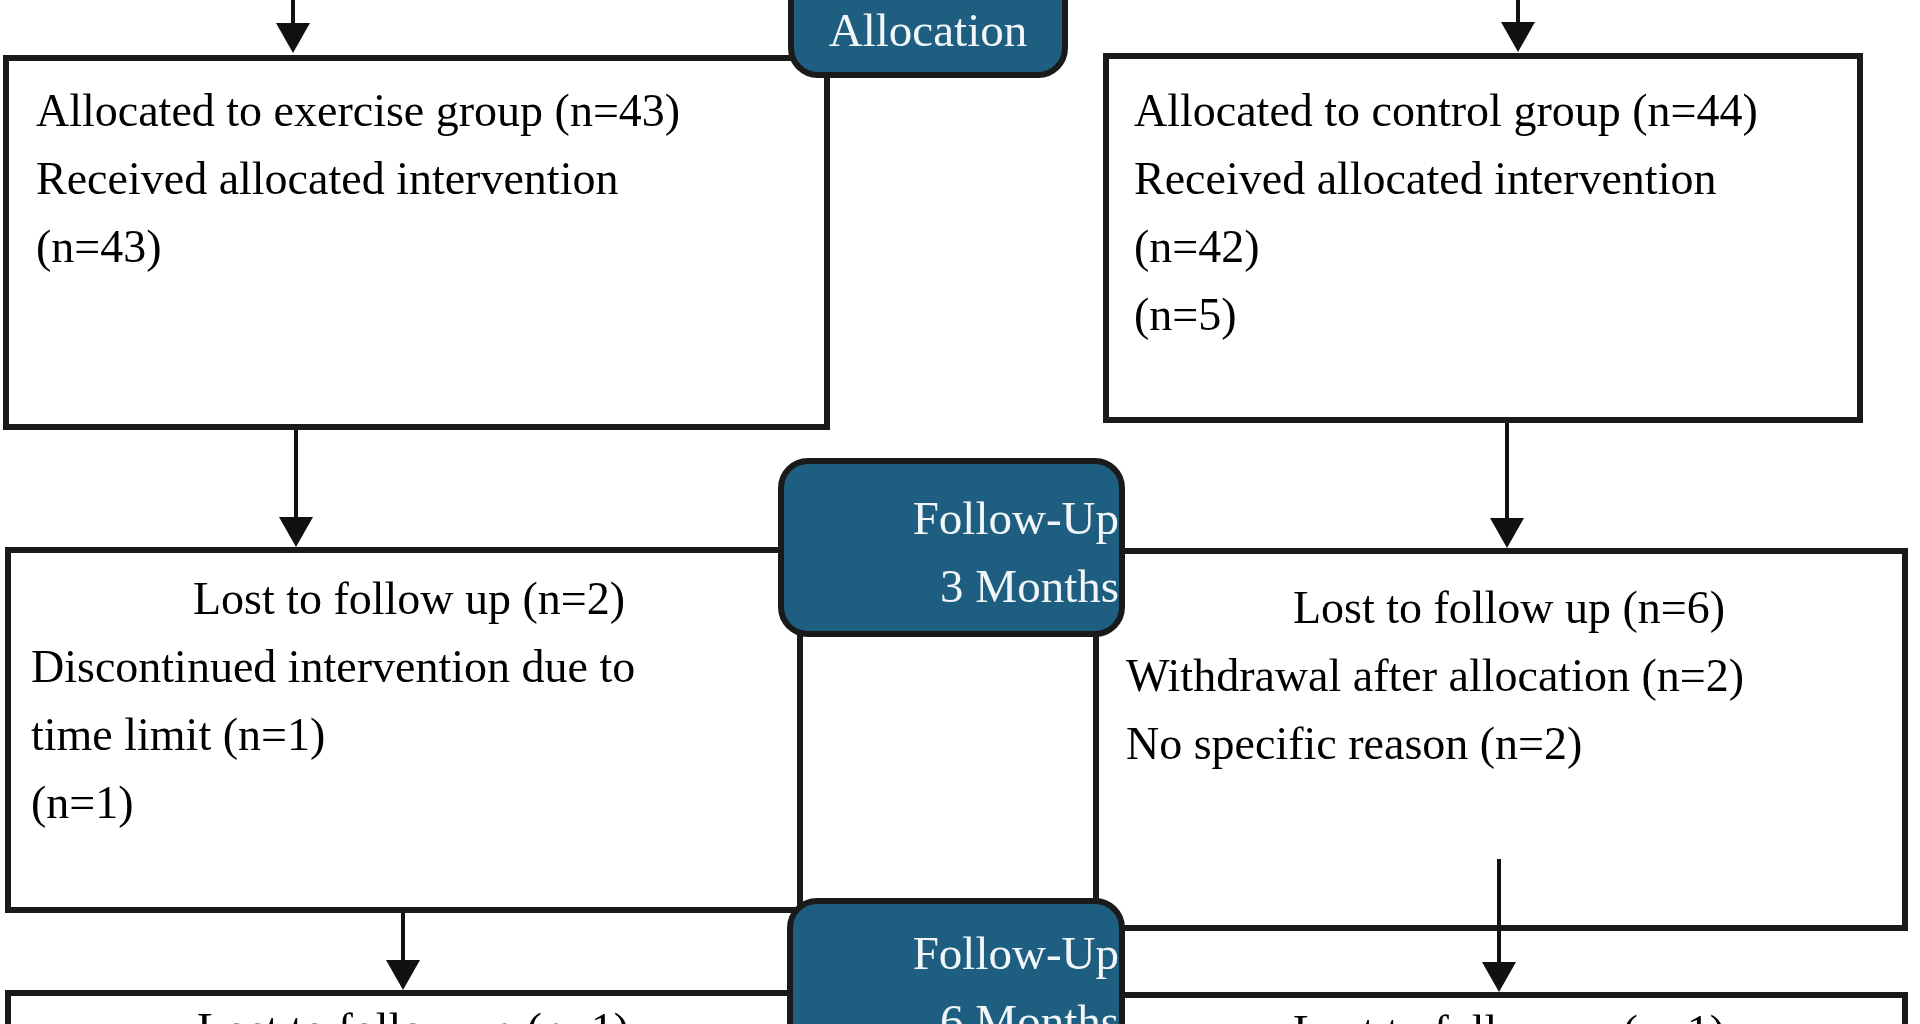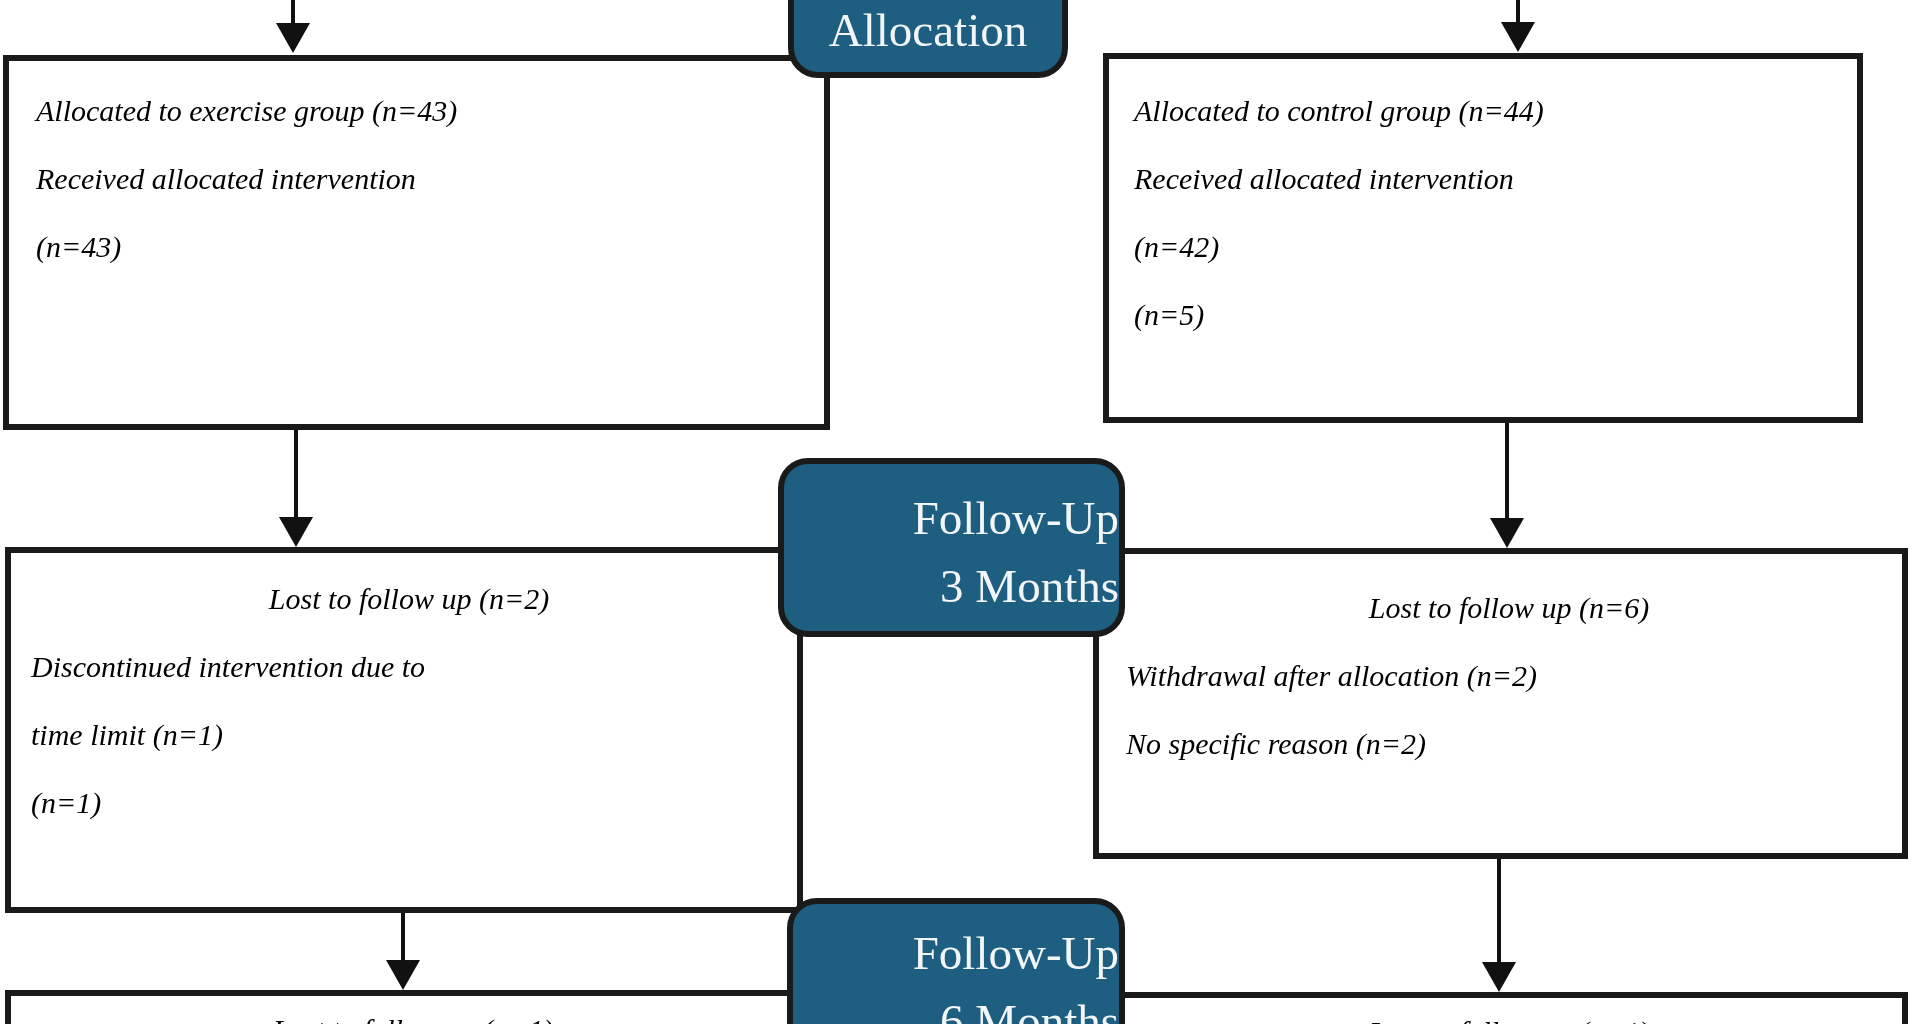--- a/index.html
+++ b/index.html
@@ -17,23 +17,22 @@
     overflow:hidden;
     background:var(--box-fill);
     font-family:"Liberation Serif","DejaVu Serif",serif;
     color:var(--text);
   }
   .wbox {
     position:absolute;
     background:var(--box-fill);
     border:6px solid var(--box-border);
     z-index:1;
-    font-size:30px;
+    font-size:46px;
     line-height:68px;
-    font-style:italic;
   }
   .wbox .ln { white-space:nowrap; }
   .wbox .ctr { text-align:center; padding-left:0 !important; }
   .hdr {
     position:absolute;
     background:var(--header-fill);
     border:6px solid var(--box-border);
     border-radius:30px;
     z-index:2;
     color:var(--header-text);
@@ -52,21 +51,21 @@
     transform:translateX(-50%);
     width:0; height:0;
     border-left:17px solid transparent;
     border-right:17px solid transparent;
     border-top:30px solid #111111;
   }
   
   #box-l1 { left:3px;    top:55px;  width:827px; height:375px; padding:16px 10px 0 27px; }
   #box-r1 { left:1103px; top:53px;  width:760px; height:370px; padding:18px 10px 4px 25px; }
   #box-l2 { left:5px;    top:547px; width:798px; height:366px; padding:12px 10px 0 20px; }
-  #box-r2 { left:1093px; top:548px; width:815px; height:311px; padding:20px 10px 0 27px; }
+  #box-r2 { left:1093px; top:548px; width:815px; height:383px; padding:20px 10px 0 27px; }
   #box-l3 { left:5px;    top:990px; width:798px; height:120px; padding:0 10px 0 28px; }
   #box-r3 { left:1093px; top:992px; width:815px; height:120px; padding:0 10px 0 27px; }
   #hdr-allocation { left:788px; top:-34px; width:280px; height:112px; padding-top:24px; text-align:center; }
   #hdr-f3 { left:778px; top:458px; width:347px; height:179px; padding:20px 0 0 38px; }
   #hdr-f6 { left:787px; top:898px; width:338px; height:190px; padding:15px 0 0 38px; }
   #arrow-top-left    { left:276px;  top:0;     height:53px;  }
   #arrow-top-right   { left:1501px; top:0;     height:52px;  }
   #arrow-mid-left    { left:279px;  top:430px; height:117px; }
   #arrow-mid-right   { left:1490px; top:423px; height:125px; }
   #arrow-bottom-left { left:386px;  top:913px; height:77px;  }

